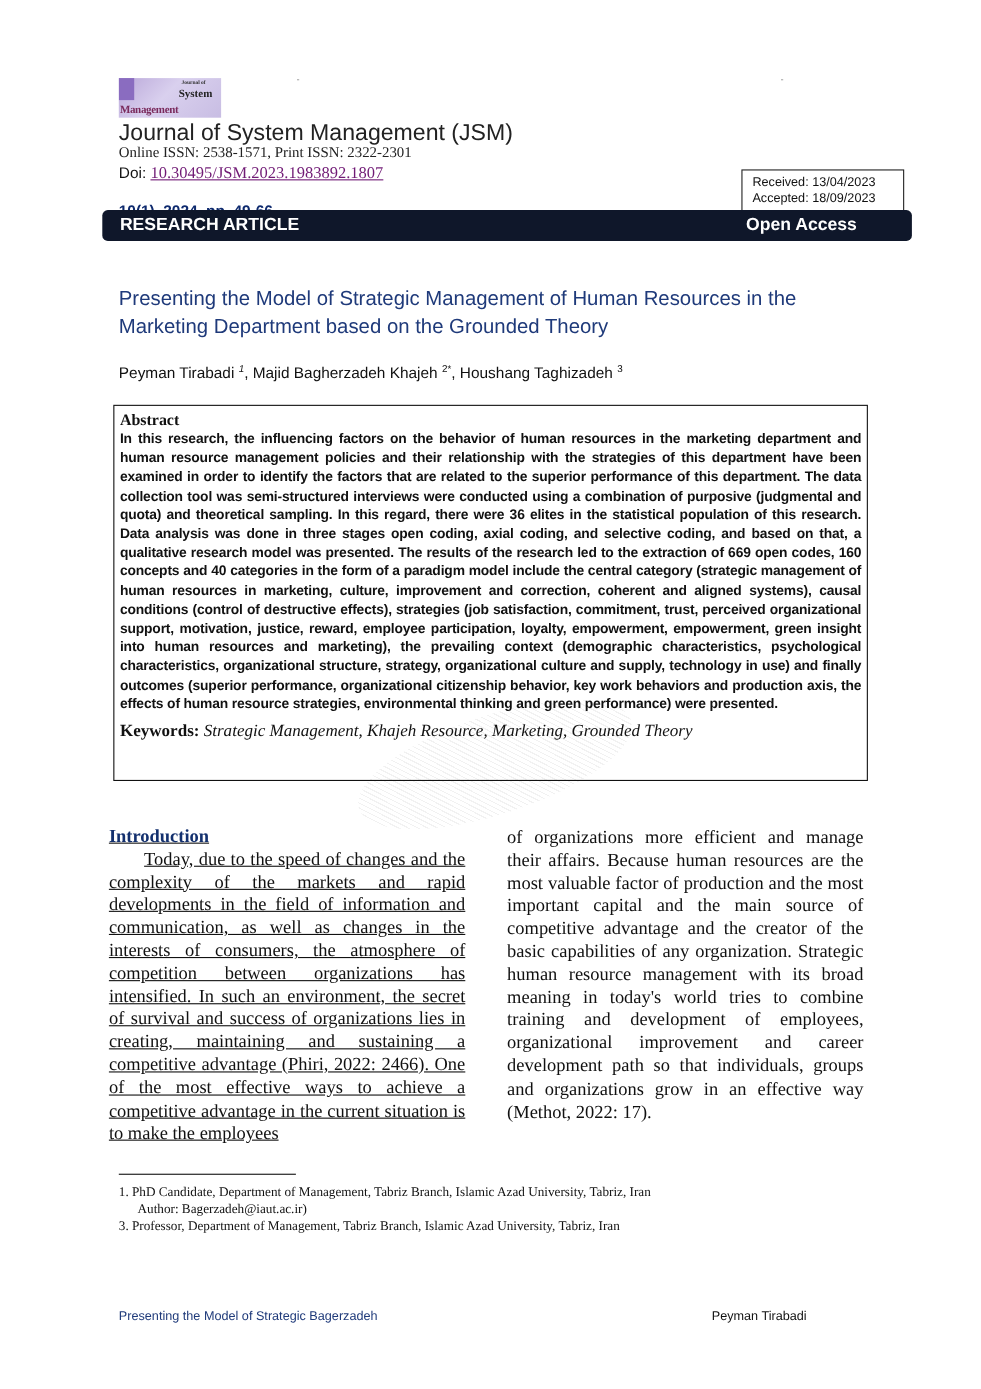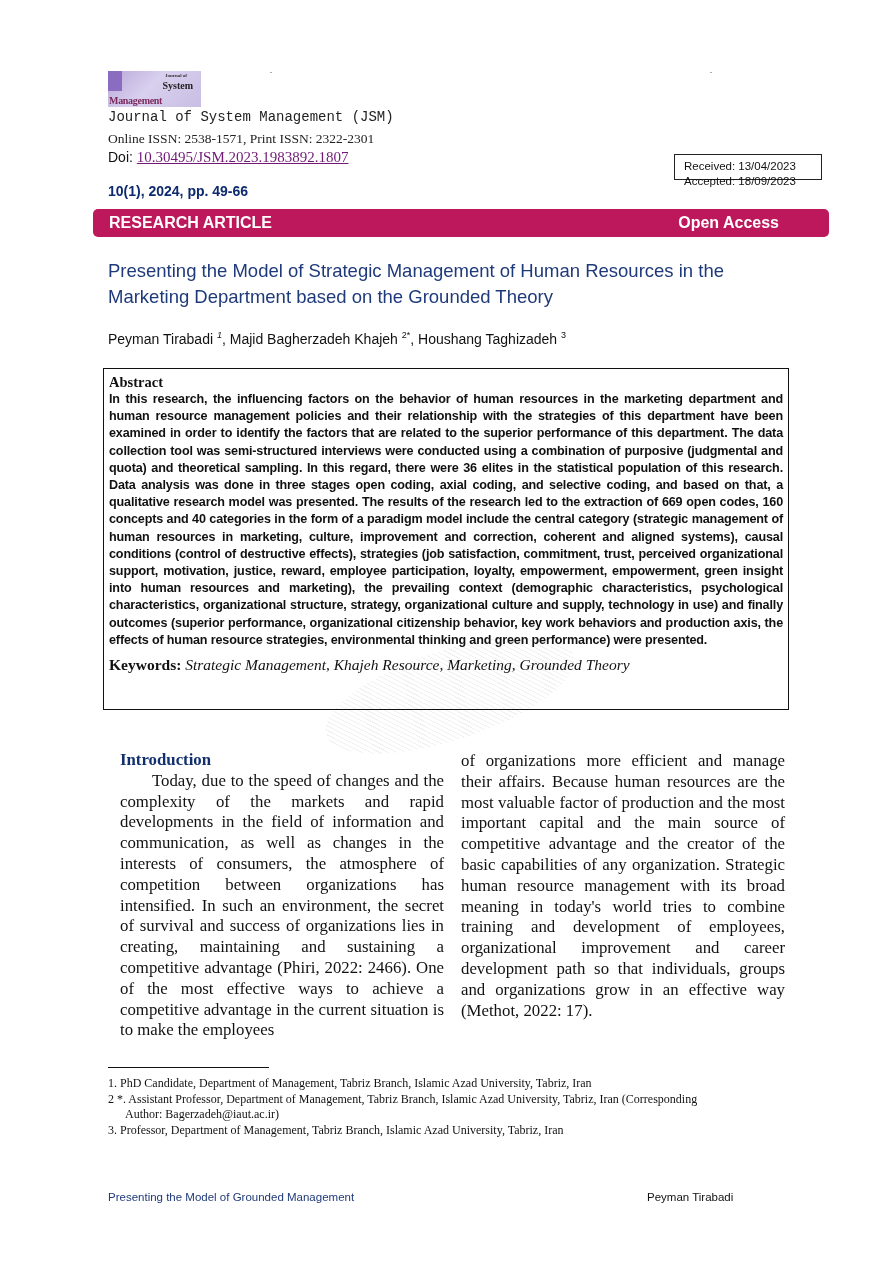--- a/index.html
+++ b/index.html
@@ -6,45 +6,45 @@
     body { width: 892px; height: 1263px; position: relative; overflow: hidden; font-family: "Liberation Serif", serif; color: #111; }
     .abs { position: absolute; }
 
     
     .logo { left: 108px; top: 71px; width: 93px; height: 36px; background: linear-gradient(135deg, #b9a7d9 0%, #d9d0ee 45%, #c8bde3 100%); overflow: hidden; }
     .logo .swatch { position: absolute; left: 0; top: 0; width: 14px; height: 20px; background: #8a6cc0; }
     .logo .j { position: absolute; right: 14px; top: 2px; font-size: 5px; font-weight: bold; color: #333; font-family: "Liberation Serif", serif; }
     .logo .s { position: absolute; right: 8px; top: 9px; font-size: 10px; font-weight: bold; color: #222; font-family: "Liberation Serif", serif; }
     .logo .m { position: absolute; left: 1px; bottom: 1px; font-size: 10px; font-weight: bold; color: #7a2a5c; font-family: "Liberation Serif", serif; letter-spacing: -0.3px; }
 
-    .journal-title { left: 108px; top: 109px; font-size: 14px; color: #222; font-family: Liberation Mono, monospace; }
+    .journal-title { left: 108px; top: 109px; font-size: 21px; color: #222; font-family: Liberation Sans, sans-serif; }
     .issn { left: 108px; top: 131px; font-size: 13.5px; color: #222; }
     .doi { left: 108px; top: 149px; font-size: 14px; color: #111; font-family: "Liberation Sans", sans-serif; }
     .doi a { color: #701a75; text-decoration: underline; font-family: "Liberation Serif", serif; font-size: 15px; }
     .volume { left: 108px; top: 183px; font-size: 14px; font-weight: bold; color: #0e2a6e; font-family: "Liberation Sans", sans-serif; }
 
-    .dates { left: 674px; top: 154px; width: 148px; height: 26px; border: 1px solid #222; box-sizing: border-box; padding: 4px 0 0 9px; font-family: "Liberation Sans", sans-serif; font-size: 11.5px; line-height: 15px; color: #111; }
+    .dates { left: 674px; top: 154px; width: 148px; height: 38px; border: 1px solid #222; box-sizing: border-box; padding: 4px 0 0 9px; font-family: "Liberation Sans", sans-serif; font-size: 11.5px; line-height: 15px; color: #111; }
 
-    .banner { left: 93px; top: 209px; width: 736px; height: 28px; background: #be185d; border-radius: 5px; color: #fff; font-family: "Liberation Sans", sans-serif; font-weight: bold; font-size: 16px; }
+    .banner { left: 93px; top: 191px; width: 736px; height: 28px; background: #0f172a; border-radius: 5px; color: #fff; font-family: "Liberation Sans", sans-serif; font-weight: bold; font-size: 16px; }
     .banner .left { position: absolute; left: 16px; top: 5px; }
     .banner .right { position: absolute; right: 50px; top: 5px; }
 
     .paper-title { left: 108px; top: 258px; width: 700px; font-family: "Liberation Sans", sans-serif; font-size: 18.5px; line-height: 26px; color: #1f3a7a; }
     .authors { left: 108px; top: 330px; font-family: "Liberation Sans", sans-serif; font-size: 14px; color: #111; }
     .authors sup { font-size: 9px; }
 
     .abstract-box { left: 103px; top: 368px; width: 686px; height: 342px; border: 1px solid #111; box-sizing: border-box; padding: 5px 5px 0 5px; }
     .abstract-heading { font-weight: bold; font-size: 14.5px; line-height: 17px; font-family: "Liberation Serif", serif; }
     .abstract-text { font-weight: bold; font-size: 12.6px; line-height: 17.2px; text-align: justify; font-family: Liberation Sans, sans-serif; letter-spacing: -0.15px; }
     .keywords { margin-top: 7px; font-size: 15.5px; font-family: "Liberation Serif", serif; }
     .keywords b { font-weight: bold; }
     .keywords i { font-style: italic; }
 
     .col { width: 324px; font-size: 16.8px; line-height: 20.8px; text-align: justify; font-family: "Liberation Serif", serif; color: #111; }
-    .col-left { left: 120px; top: 750px; }
+    .col-left { left: 99px; top: 750px; text-decoration: underline; }
     .col-right { left: 461px; top: 751px; }
     .intro-heading { font-weight: bold; color: #13306e; font-size: 16.8px; line-height: 20.8px; }
     .indent { text-indent: 32px; }
 
     .footnote-rule { left: 108px; top: 1067px; width: 161px; height: 1px; background: #111; }
     .footnotes { left: 108px; top: 1076px; width: 690px; font-size: 12px; line-height: 15.6px; font-family: "Liberation Serif", serif; color: #111; }
     .fn-cont { padding-left: 17px; }
 
     .footer-left { left: 108px; top: 1191px; font-family: "Liberation Sans", sans-serif; font-size: 11.5px; color: #1f3a7a; }
     .footer-right { left: 647px; top: 1191px; font-family: "Liberation Sans", sans-serif; font-size: 11.5px; color: #111; }
@@ -101,19 +101,18 @@
 <div class="abs col col-left">
   <div class="intro-heading">Introduction</div>
   <div class="indent">Today, due to the speed of changes and the complexity of the markets and rapid developments in the field of information and communication, as well as changes in the interests of consumers, the atmosphere of competition between organizations has intensified. In such an environment, the secret of survival and success of organizations lies in creating, maintaining and sustaining a competitive advantage (Phiri, 2022: 2466). One of the most effective ways to achieve a competitive advantage in the current situation is to make the employees</div>
 </div>
 
 <div class="abs col col-right">of organizations more efficient and manage their affairs. Because human resources are the most valuable factor of production and the most important capital and the main source of competitive advantage and the creator of the basic capabilities of any organization. Strategic human resource management with its broad meaning in today's world tries to combine training and development of employees, organizational improvement and career development path so that individuals, groups and organizations grow in an effective way (Methot, 2022: 17).</div>
 
 <div class="abs footnote-rule"></div>
 <div class="abs footnotes">
   <div>1. PhD Candidate, Department of Management, Tabriz Branch, Islamic Azad University, Tabriz, Iran</div>
-  <div>2 *. Assistant Professor, Department of Management, Tabriz Branch, Islamic Azad University, Tabriz, Iran (Corresponding</div>
   <div class="fn-cont">Author: Bagerzadeh@iaut.ac.ir)</div>
   <div>3. Professor, Department of Management, Tabriz Branch, Islamic Azad University, Tabriz, Iran</div>
 </div>
 
-<div class="abs footer-left">Presenting the Model of Grounded Management</div>
+<div class="abs footer-left">Presenting the Model of Strategic Bagerzadeh</div>
 <div class="abs footer-right">Peyman Tirabadi</div>
 
 </body></html>

